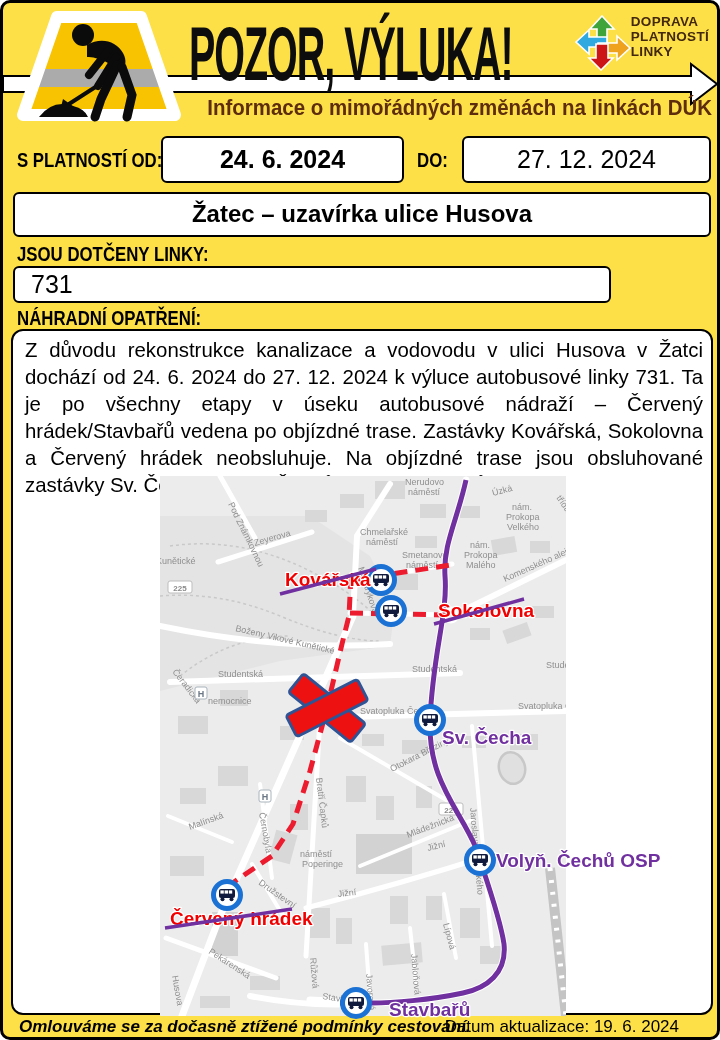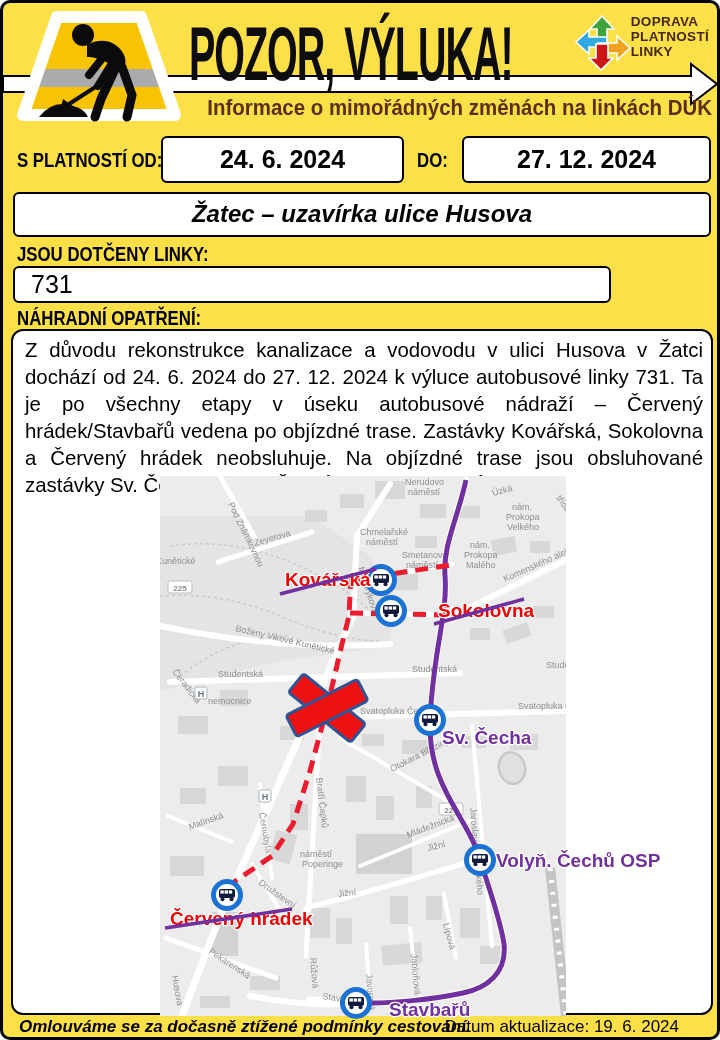--- a/index.html
+++ b/index.html
@@ -20,23 +20,23 @@
   
   .lbl{font-weight:bold;font-size:21px;color:#000;white-space:nowrap;
        transform:scaleX(.8);transform-origin:0 50%;}
   .wbox{position:absolute;background:#fff;border:2.5px solid #000;border-radius:6px;box-sizing:border-box;}
   .dates{position:absolute;left:0;top:133px;width:100%;height:48px;}
   .lbl-from{position:absolute;left:14px;top:12px;}
   .box-from{left:158px;top:0;width:243px;height:47px;text-align:center;line-height:42px;
             font-weight:bold;font-size:25px;}
   .lbl-to{position:absolute;left:414px;top:12px;}
   .box-to{left:459px;top:0;width:249px;height:47px;text-align:center;line-height:42px;
-          font-weight:bold;font-size:25px;}
+          font-weight:normal;font-size:25px;}
   .title-box{left:10px;top:189px;width:698px;height:45px;text-align:center;line-height:40px;
-             font-weight:bold;font-size:24px;font-style:italic;}
+             font-weight:bold;font-size:24px;}
   .lbl-lines{position:absolute;left:14px;top:239px;}
   .lines-box{left:10px;top:263px;width:598px;height:37px;line-height:32px;padding-left:16px;font-size:25px;}
   .lbl-measures{position:absolute;left:14px;top:303px;}
   .big-box{left:8px;top:326px;width:702px;height:686px;border-radius:12px;}
   .measures{position:absolute;left:22px;top:334px;width:678px;margin:0;font-size:20.4px;
             line-height:27px;text-align:justify;color:#000;}
   
   .map{position:absolute;left:157px;top:473px;width:406px;height:641px;}
   .map svg{overflow:visible;display:block;}
   

